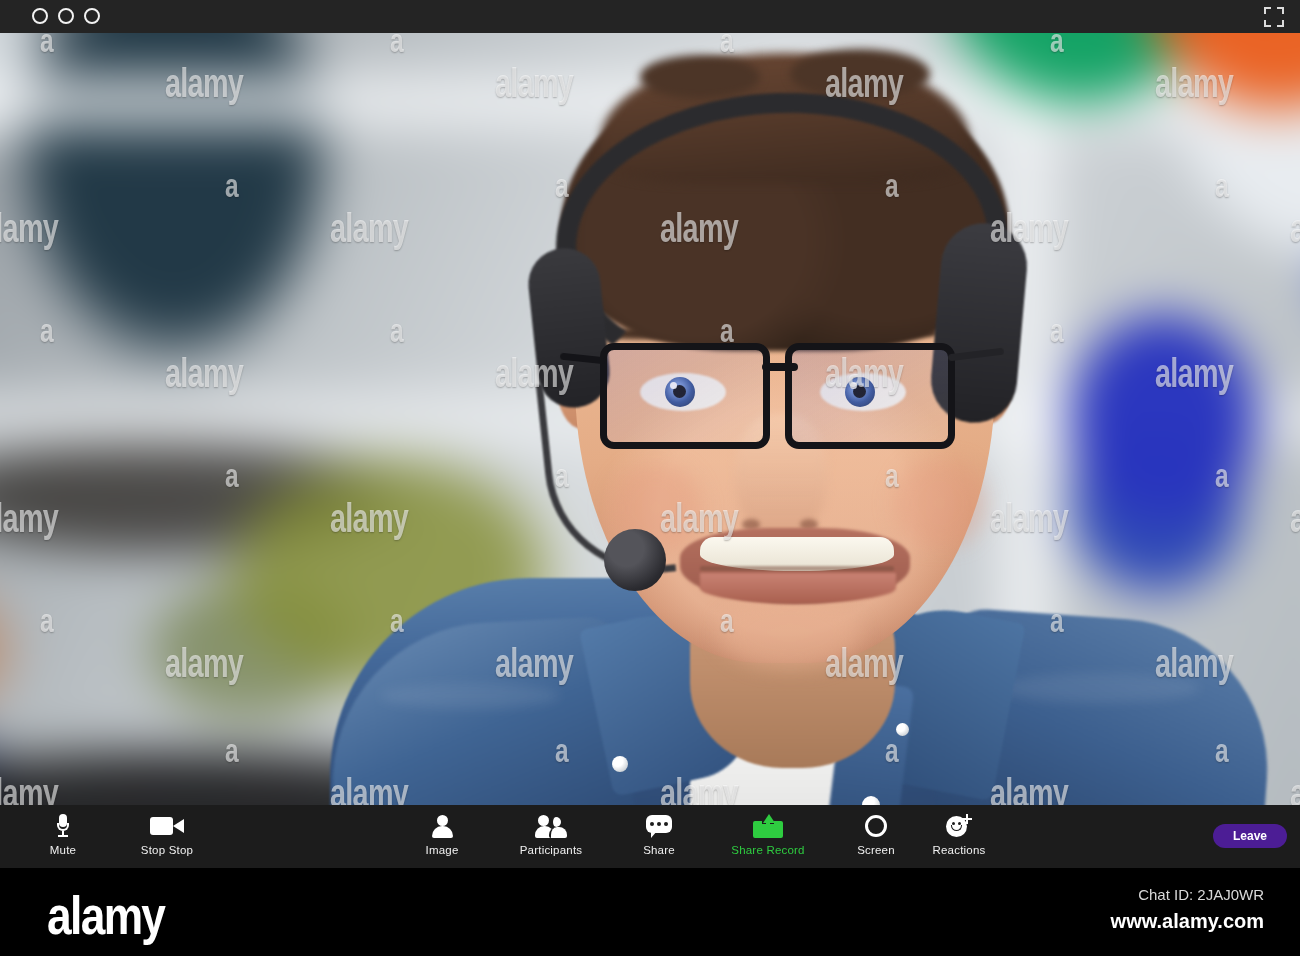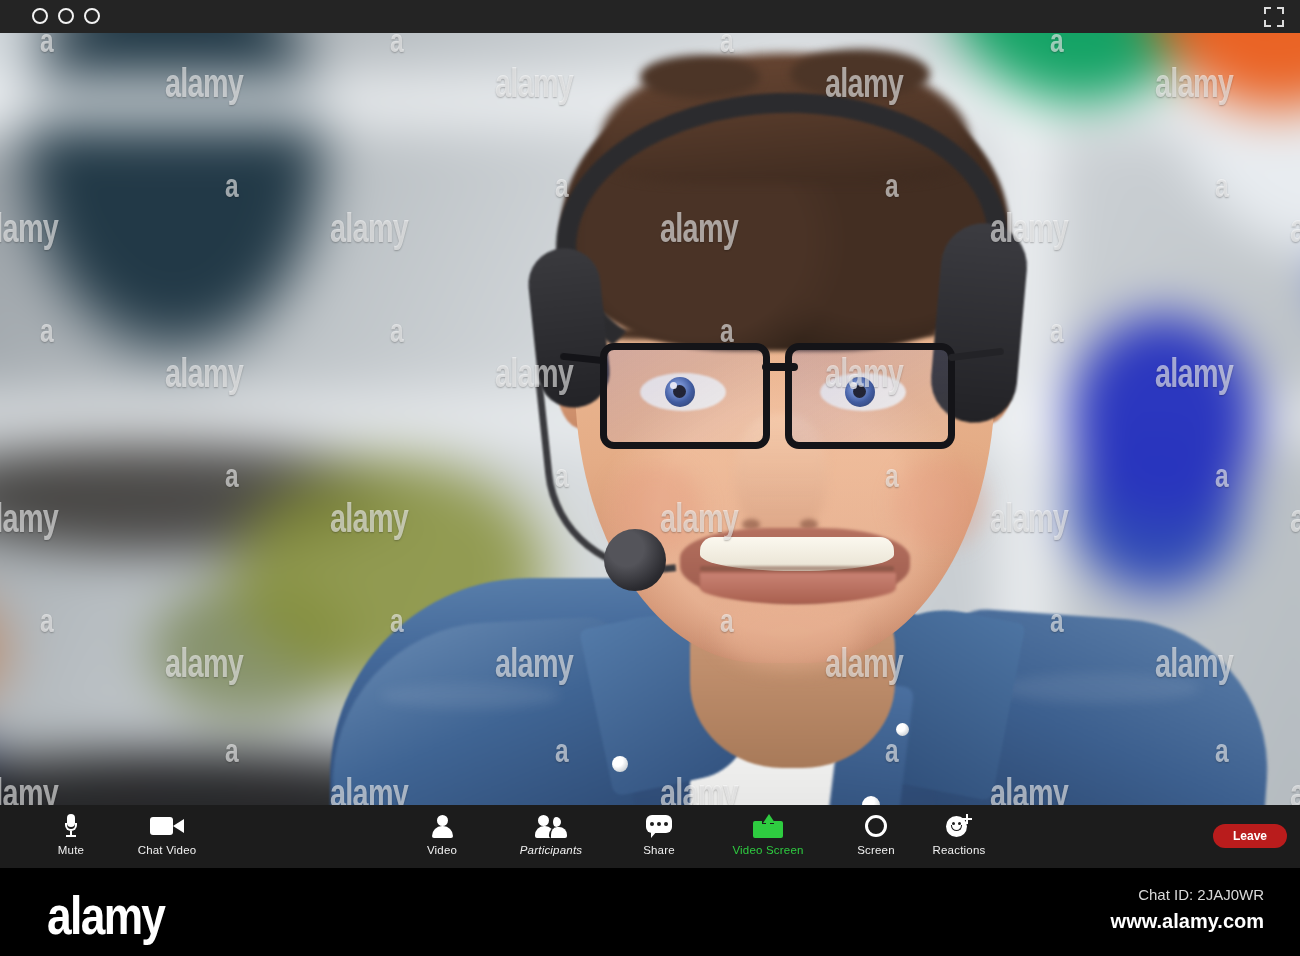--- a/index.html
+++ b/index.html
@@ -460,21 +460,21 @@
   }
   .ic-react .plus{
     position:absolute; right:0; top:0; width:10px; height:10px;
   }
   .ic-react .plus b{ position:absolute; background:#fff; }
   .ic-react .plus b:nth-child(1){ left:4px; top:0; width:2px; height:10px; }
   .ic-react .plus b:nth-child(2){ left:0; top:4px; width:10px; height:2px; }
 
   #leave-button{
     position:absolute; right:13px; top:19px;
-    background:#b91c1c; color:#fff; font-size:12px; font-weight:700;
+    background:#4c1d95; color:#fff; font-size:12px; font-weight:700;
     padding:5px 20px; border-radius:12px; border:0; cursor:pointer;
     font-family:"Liberation Sans", sans-serif;
   }
 
   
   #footer{
     position:absolute; left:0; top:868px; width:1300px; height:88px;
     background:#000;
   }
   #footer-logo{
@@ -623,53 +623,53 @@
         <span class="wm word" style="left: 660px; top: 740px;">alamy</span>
         <span class="wm small" style="left: 885px; top: 700px;">a</span>
         <span class="wm word" style="left: 990px; top: 740px;">alamy</span>
         <span class="wm small" style="left: 1215px; top: 700px;">a</span>
         <span class="wm word" style="left: 1290px; top: 740px;">alamy</span>
       </div>
   </div>
 
   <div id="toolbar">
 
-    <div class="tb-item" style="left:26px;text-align:center;">
+    <div class="tb-item" style="left:18px;text-align:center;">
       <div class="tb-icon">
         <div class="ic-mic">
             <span class="cap"></span>
             <span class="arc"></span>
             <span class="stem"></span>
             <span class="base"></span>
           </div>
       </div>
       <div class="tb-label">Mute</div>
     </div>
 
     <div class="tb-item" style="left:122px;">
       <div class="tb-icon">
         <div class="ic-cam">
             <span class="body"></span>
             <span class="lens"></span>
           </div>
       </div>
-      <div class="tb-label">Chat Video</div>
+      <div class="tb-label">Stop Stop</div>
     </div>
 
     <div class="tb-item" style="left:397px;">
       <div class="tb-icon">
         <div class="ic-person">
             <span class="hd"></span>
             <span class="bd"></span>
           </div>
       </div>
-      <div class="tb-label">Video</div>
-    </div>
-
-    <div class="tb-item" style="left:506px;font-style:italic;">
+      <div class="tb-label">Image</div>
+    </div>
+
+    <div class="tb-item" style="left:506px;">
       <div class="tb-icon">
         <div class="ic-people">
             <span class="hd1"></span>
             <span class="bd1"></span>
             <span class="hd2"></span>
             <span class="bd2"></span>
           </div>
       </div>
       <div class="tb-label">Participants</div>
     </div>
@@ -691,21 +691,21 @@
 
     <div class="tb-item active" style="left:723px;">
       <div class="tb-icon">
         <div class="ic-share">
             <span class="scr"></span>
             <span class="notch"></span>
             <span class="stalk"></span>
             <span class="arw"></span>
           </div>
       </div>
-      <div class="tb-label">Video Screen</div>
+      <div class="tb-label">Share Record</div>
     </div>
 
     <div class="tb-item" style="left:831px;">
       <div class="tb-icon">
         <div class="ic-rec"></div>
       </div>
       <div class="tb-label">Screen</div>
     </div>
 
     <div class="tb-item" style="left:914px;">

